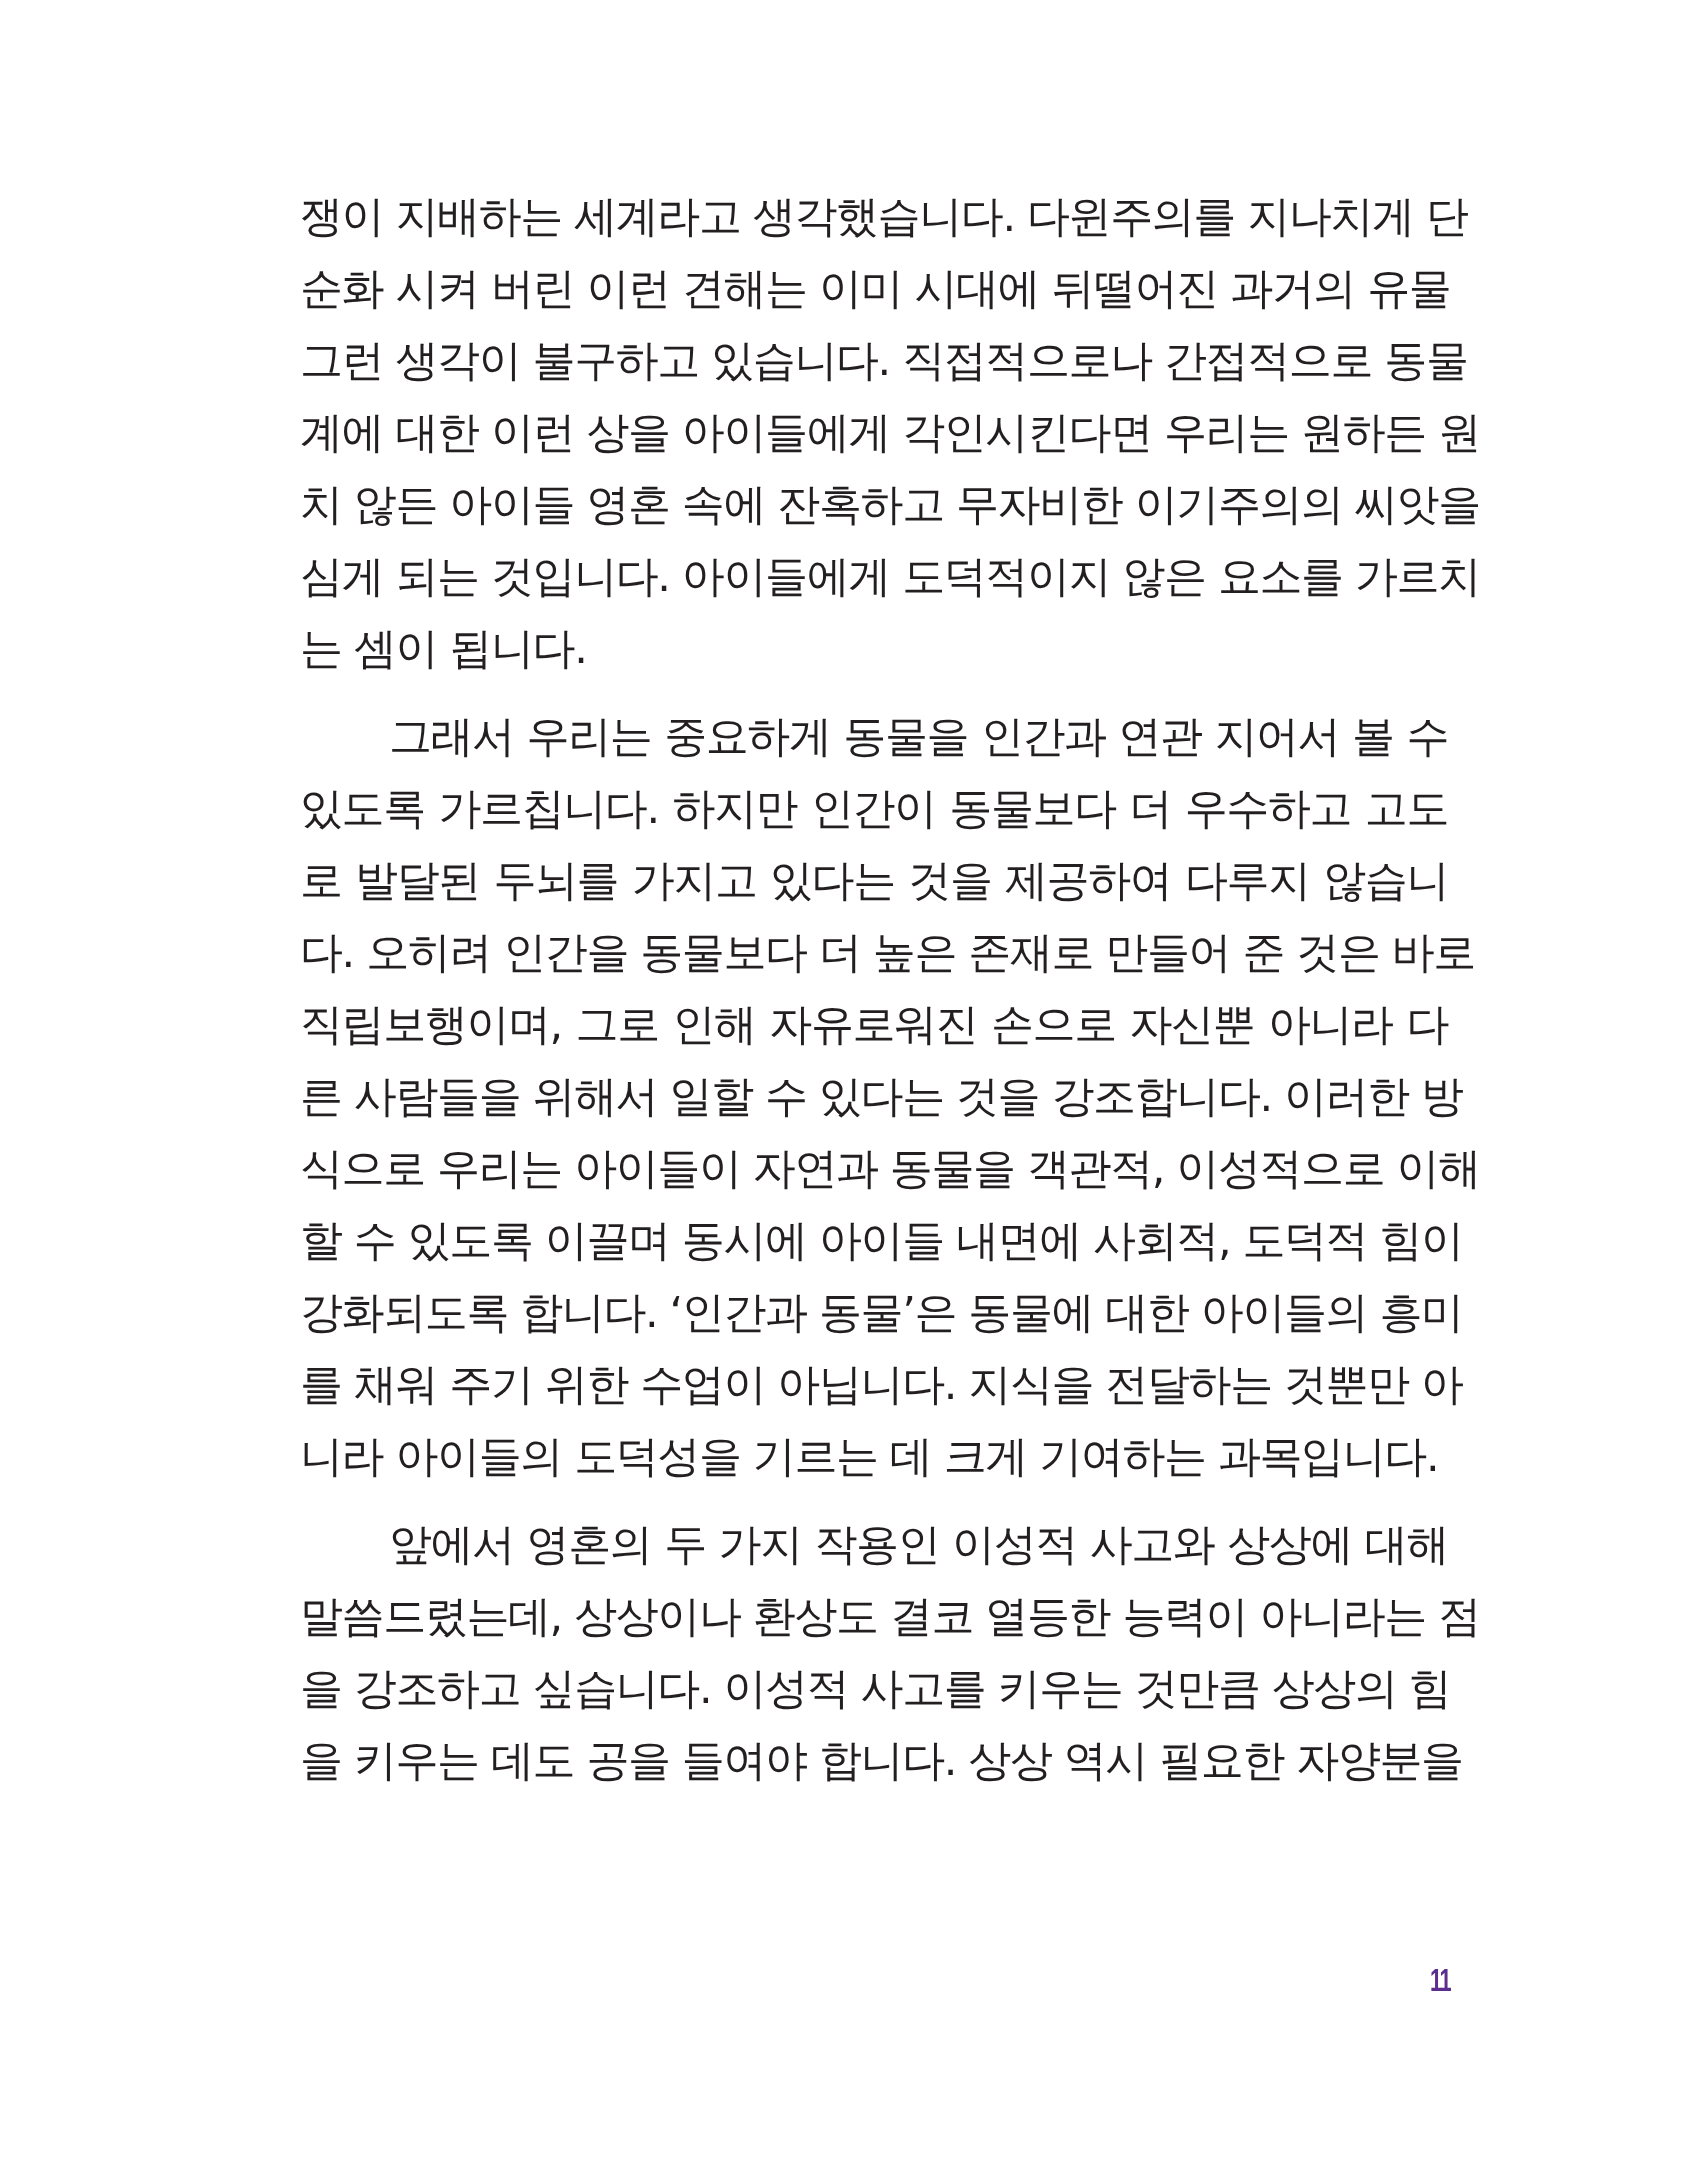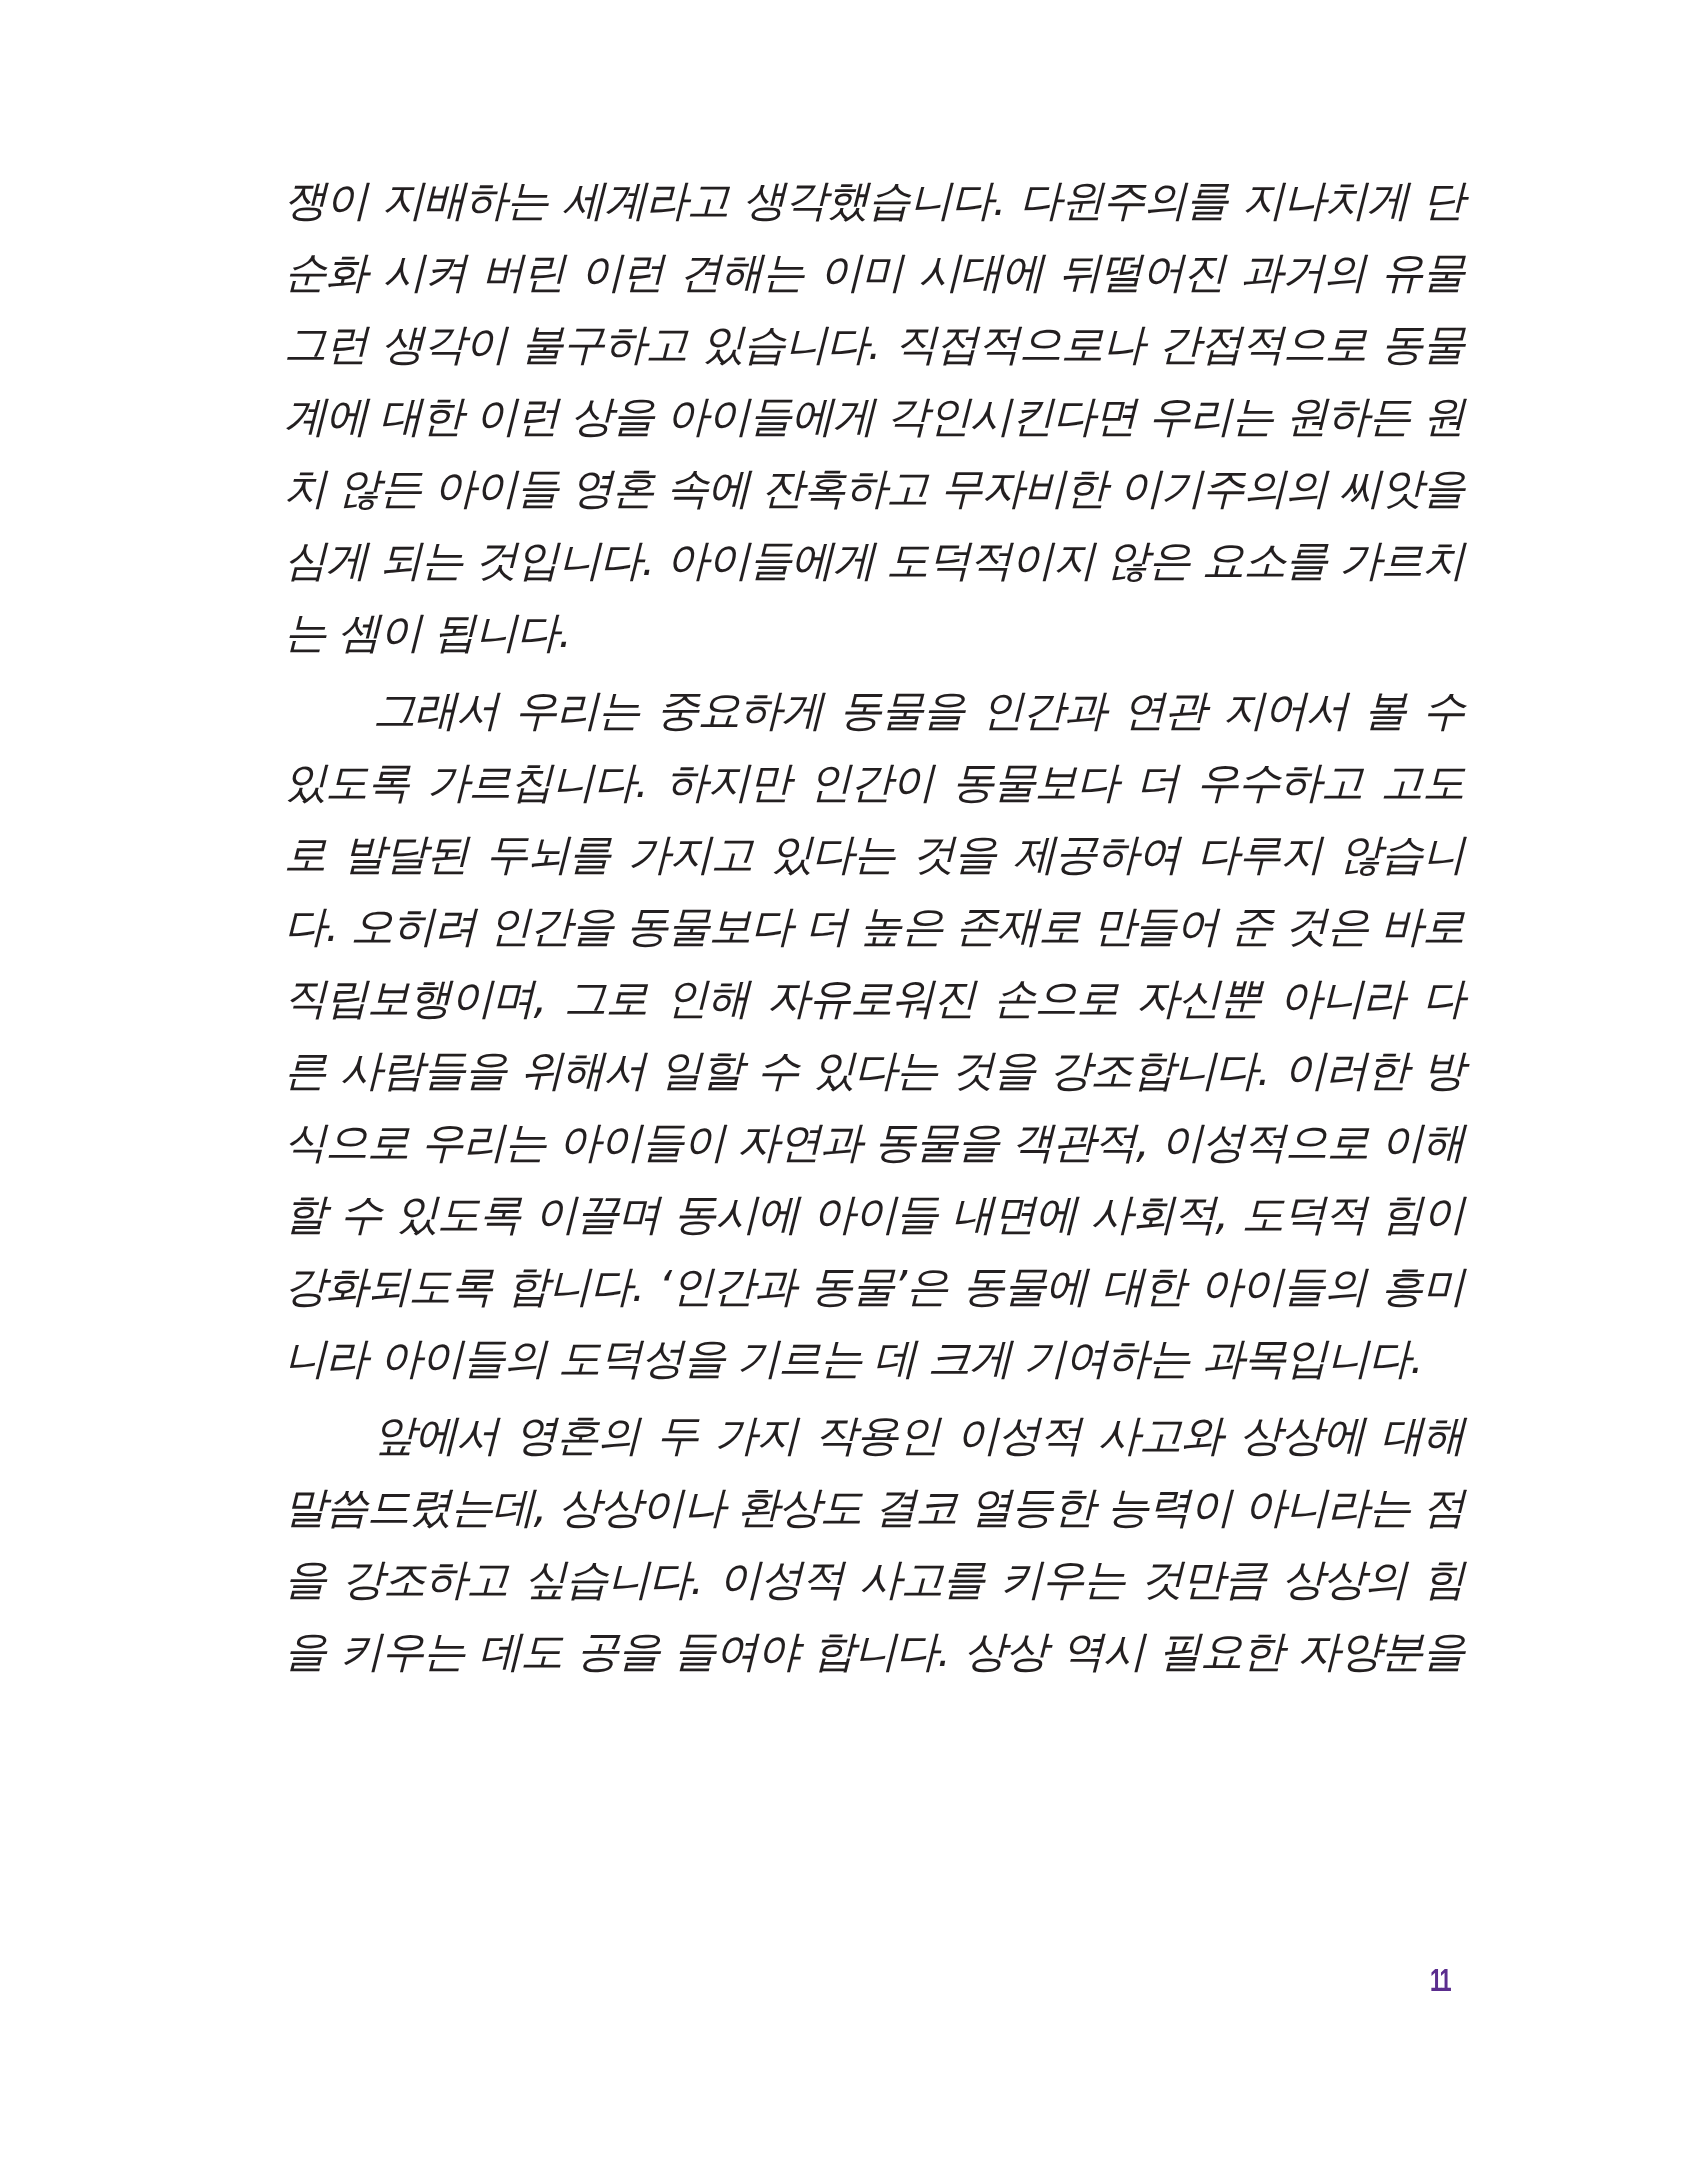--- a/index.html
+++ b/index.html
@@ -24,23 +24,22 @@
     .text-column {
       position: absolute;
       left: 284px;
       top: 164px;
       width: 1180px;
       font-family: "DejaVu Sans", "Liberation Sans", sans-serif;
       font-size: 43px;
       color: #231f20;
     }
     .paragraph {
-      margin: 0;
+      margin: 16px;
       padding: 0;
-      font-style: italic;
     }
     .paragraph + .paragraph {
       margin-top: 5.7px;
     }
     .line {
       display: block;
       height: 72px;
       line-height: 72px;
       white-space: nowrap;
       text-align: justify;
@@ -85,20 +84,21 @@
     <p class="paragraph">
       <span class="line indent">그래서 우리는 중요하게 동물을 인간과 연관 지어서 볼 수</span>
       <span class="line">있도록 가르칩니다. 하지만 인간이 동물보다 더 우수하고 고도</span>
       <span class="line">로 발달된 두뇌를 가지고 있다는 것을 제공하여 다루지 않습니</span>
       <span class="line">다. 오히려 인간을 동물보다 더 높은 존재로 만들어 준 것은 바로</span>
       <span class="line">직립보행이며, 그로 인해 자유로워진 손으로 자신뿐 아니라 다</span>
       <span class="line">른 사람들을 위해서 일할 수 있다는 것을 강조합니다. 이러한 방</span>
       <span class="line">식으로 우리는 아이들이 자연과 동물을 객관적, 이성적으로 이해</span>
       <span class="line">할 수 있도록 이끌며 동시에 아이들 내면에 사회적, 도덕적 힘이</span>
       <span class="line">강화되도록 합니다. ‘인간과 동물’은 동물에 대한 아이들의 흥미</span>
+      <span class="line">를 채워 주기 위한 수업이 아닙니다. 지식을 전달하는 것뿐만 아</span>
       <span class="line last">니라 아이들의 도덕성을 기르는 데 크게 기여하는 과목입니다.</span>
     </p>
 
     <p class="paragraph">
       <span class="line indent">앞에서 영혼의 두 가지 작용인 이성적 사고와 상상에 대해</span>
       <span class="line">말씀드렸는데, 상상이나 환상도 결코 열등한 능력이 아니라는 점</span>
       <span class="line">을 강조하고 싶습니다. 이성적 사고를 키우는 것만큼 상상의 힘</span>
       <span class="line">을 키우는 데도 공을 들여야 합니다. 상상 역시 필요한 자양분을</span>
     </p>
 

